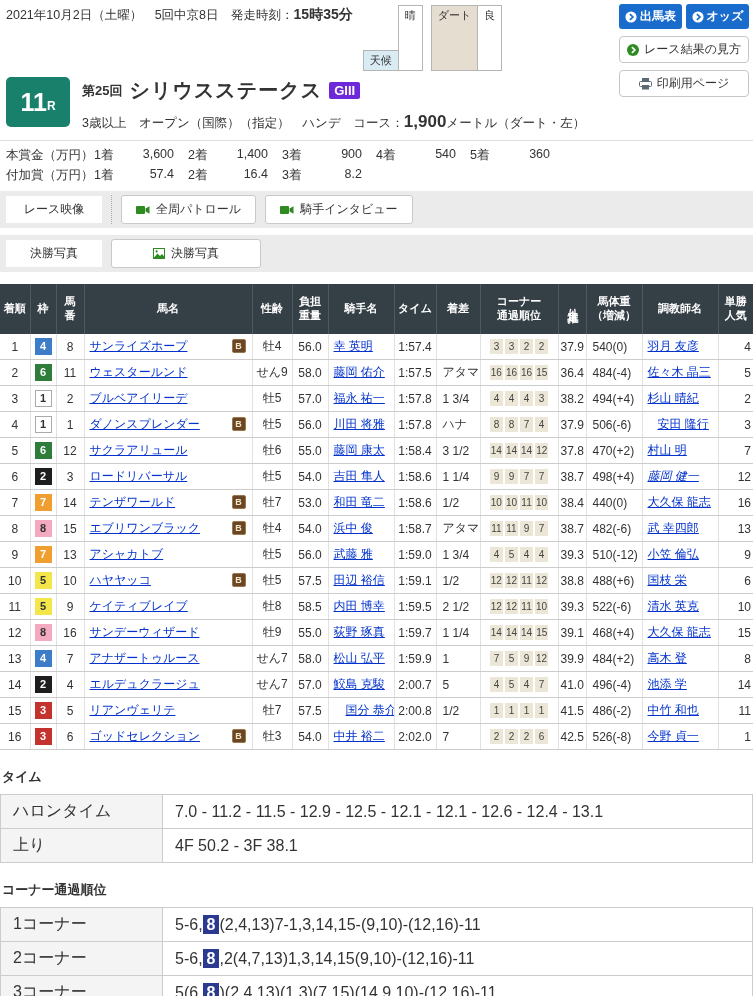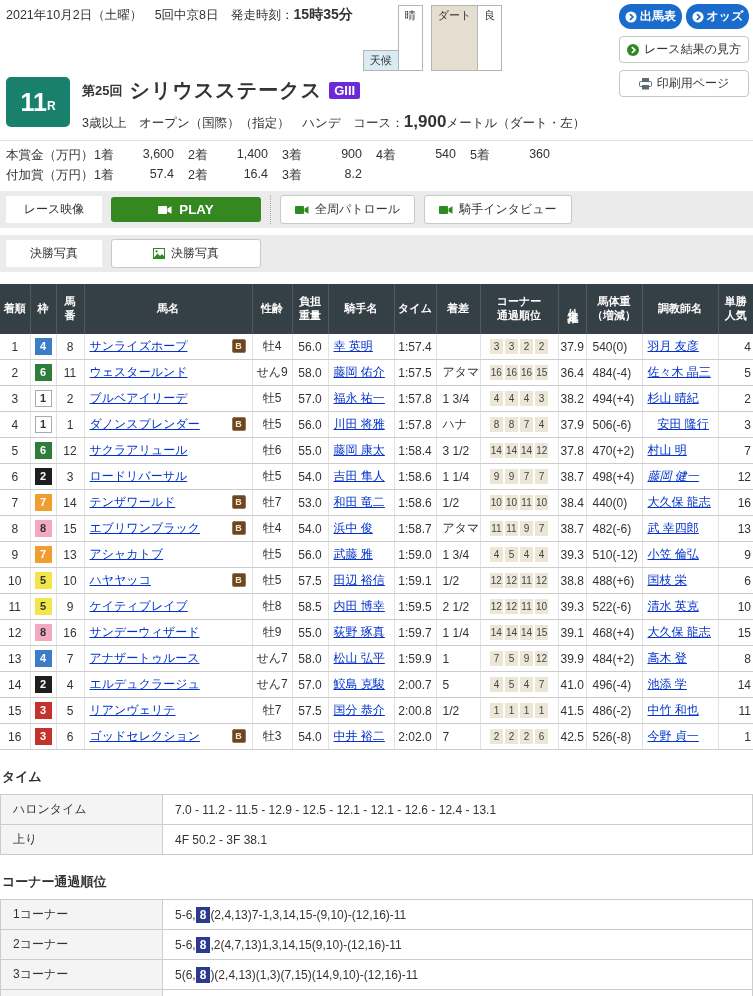--- a/index.html
+++ b/index.html
@@ -16,21 +16,21 @@
   .start-time { font-weight: bold; font-size: 14px; }
   .weather { display: flex; margin-left: 10px; margin-top: 1px; }
   .wcell { border: 1px solid #b5b5b5; font-size: 11px; padding: 2px 6px; background: #fff; }
   .wlabel1 { background: #d9ebf3; border-right: none; margin-top: 45px; }
   .wlabel2 { background: #e4ddd0; border-right: none; margin-left: 8px; }
 
   .top-right { position: absolute; top: 4px; right: 4px; width: 130px; }
   .blue-row { display: flex; gap: 4px; }
   .btn-blue {
     flex: 1; background: #1a6ccc; color: #fff; font-weight: bold; font-size: 12px;
-    border: none; border-radius: 12px; padding: 4px 2px; display: flex;
+    border: none; border-radius: 3px; padding: 4px 2px; display: flex;
     align-items: center; justify-content: center; gap: 3px; cursor: pointer; white-space: nowrap;
   }
   .btn-white {
     width: 100%; background: #fff; border: 1px solid #c6c6c6; border-radius: 4px;
     font-size: 12px; color: #333; padding: 4px 2px; margin-top: 7px; display: flex;
     align-items: center; justify-content: center; gap: 5px; cursor: pointer; white-space: nowrap;
   }
 
   
   .race-head { display: flex; padding: 4px 6px 0 6px; margin-top: 2px; }
@@ -104,21 +104,21 @@
     color: #f3e7c3; font-size: 9px; font-weight: bold; text-align: center;
   }
   .cp {
     display: inline-block; min-width: 13px; padding: 0 1px; margin: 0 1px;
     background: #ece6d6; color: #444; font-size: 10px; line-height: 15px; text-align: center;
   }
 
   
   .sec-heading { font-size: 13px; font-weight: bold; margin: 18px 0 8px 2px; }
   table.sec { width: 753px; border-collapse: collapse; }
-  table.sec td { border: 1px solid #ccc; font-size: 12px; padding: 6px 12px; height: 26px; }
+  table.sec td { border: 1px solid #ccc; font-size: 16px; padding: 6px 12px; height: 26px; }
   td.sec-label { width: 162px; background: #f4f4f4; }
   .hl { background: #2b3a8f; color: #fff; padding: 1px 4px; font-weight: bold; }
 
   .icon-svg { display: inline-block; vertical-align: middle; }
 </style>
 </head>
 <body>
 
 <div class="topbar">
   <div class="date-line"><span>2021年10月2日（土曜）　5回中京8日　発走時刻：</span><span class="start-time">15時35分</span></div>
@@ -207,27 +207,20 @@
         <span class="plab">2着</span>
         <span class="pval">16.4</span>
         <span class="plab">3着</span>
         <span class="pval">8.2</span>
       </span>
   </div>
 </div>
 
 <div class="media-strip">
   <div class="media-label">レース映像</div>
-  <button class="btn-play">
-    <svg class="icon-svg" width="14" height="10" viewBox="0 0 14 10">
-        <rect x="0" y="1" width="9" height="8" rx="1" fill="#fff"></rect>
-        <path d="M9.5 3.5 L13.5 1.2 V8.8 L9.5 6.5 Z" fill="#fff"></path>
-      </svg>
-    <span>PLAY</span>
-  </button>
   <div class="dotted-sep"></div>
   <button class="btn-media">
     <svg class="icon-svg" width="14" height="10" viewBox="0 0 14 10">
         <rect x="0" y="1" width="9" height="8" rx="1" fill="#2e8b22"></rect>
         <path d="M9.5 3.5 L13.5 1.2 V8.8 L9.5 6.5 Z" fill="#2e8b22"></path>
       </svg>
     <span>全周パトロール</span>
   </button>
   <button class="btn-media">
     <svg class="icon-svg" width="14" height="10" viewBox="0 0 14 10">
@@ -515,21 +508,21 @@
         <td style="padding-left:5px;"><a class="lnk">池添 学</a></td>
         <td class="r">14</td>
       </tr>
       <tr>
         <td class="c">15</td>
         <td class="c"><span class="frame f3">3</span></td>
         <td class="c">5</td>
         <td class="name-cell"><a class="lnk">リアンヴェリテ</a></td>
         <td class="c">牡7</td>
         <td class="c">57.5</td>
-        <td style="padding-left:5px;"><a class="lnk">国分 恭介</a></td>
+        <td style="padding-left:17px;"><a class="lnk">国分 恭介</a></td>
         <td class="c">2:00.8</td>
         <td style="padding-left:6px;">1/2</td>
         <td class="c"><span class="cp">1</span><span class="cp">1</span><span class="cp">1</span><span class="cp">1</span></td>
         <td class="c">41.5</td>
         <td style="padding-left:6px;">486(-2)</td>
         <td style="padding-left:5px;"><a class="lnk">中竹 和也</a></td>
         <td class="r">11</td>
       </tr>
       <tr>
         <td class="c">16</td>

